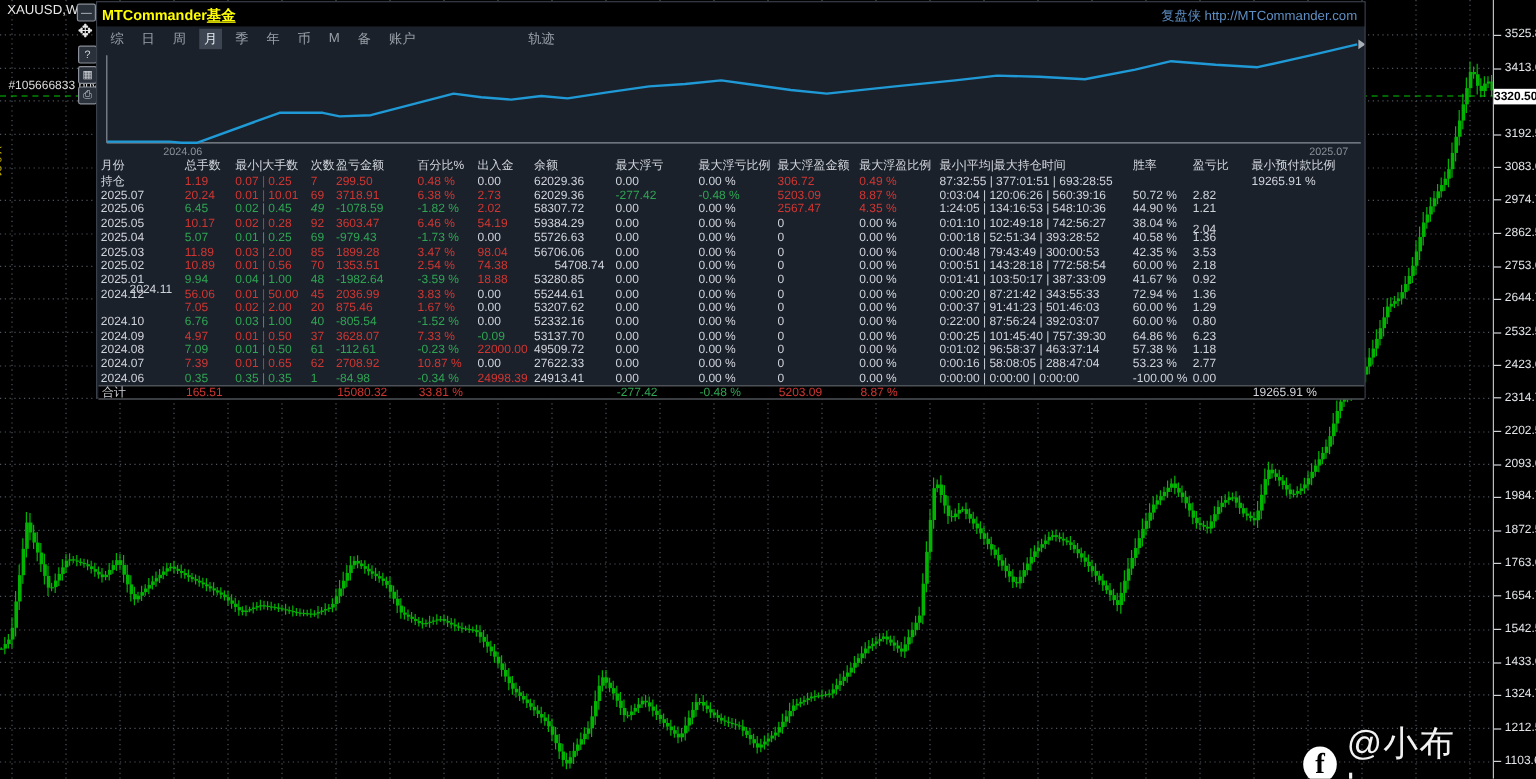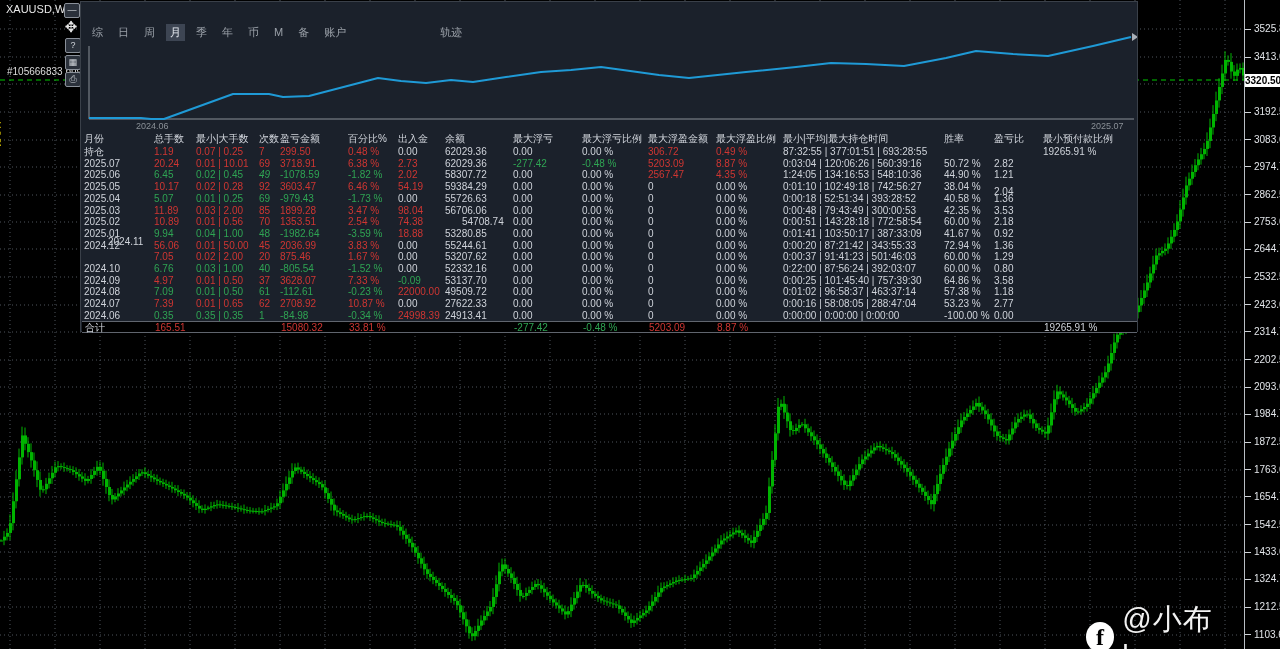--- a/index.html
+++ b/index.html
@@ -935,20 +935,24 @@
 
 <div id="symbol-label" class="abs">XAUUSD,Weekly</div>
 <div id="order-label" class="abs">#105666833 buy</div>
 <div class="abs tool-btn" style="left:64px;top:3px;">—</div>
 <div id="move-icon" class="abs tool-btn">✥</div>
 <div class="abs tool-btn" style="left:65px;top:38px;">?</div>
 <div class="abs tool-btn" style="left:65px;top:55px;">▦</div>
 <div class="abs tool-btn" style="left:65px;top:72px;">⎙</div>
 
 <div id="panel" class="abs">
+  <div id="panel-titlebar" class="abs">
+    <span id="panel-title" class="abs"><span>MTCommander</span><span class="cn">基金</span></span>
+    <span id="panel-title-right" class="abs">复盘侠 http://MTCommander.com</span>
+  </div>
   <div id="panel-menu" class="abs">
       <div class="menu-item">综</div>
       <div class="menu-item">日</div>
       <div class="menu-item">周</div>
       <div class="menu-item sel">月</div>
       <div class="menu-item">季</div>
       <div class="menu-item">年</div>
       <div class="menu-item">币</div>
       <div class="menu-item">M</div>
       <div class="menu-item">备</div>
@@ -1174,21 +1178,21 @@
         <span class="t-cell up" style="left: 199px; top: 272.7px;">3628.07</span>
         <span class="t-cell up" style="left: 267px; top: 272.7px;">7.33 %</span>
         <span class="t-cell dn" style="left: 317px; top: 272.7px;">-0.09</span>
         <span class="t-cell neu" style="left: 364px; top: 272.7px;">53137.70</span>
         <span class="t-cell neu" style="left: 432px; top: 272.7px;">0.00</span>
         <span class="t-cell neu" style="left: 501px; top: 272.7px;">0.00 %</span>
         <span class="t-cell neu" style="left: 567px; top: 272.7px;">0</span>
         <span class="t-cell neu" style="left: 635px; top: 272.7px;">0.00 %</span>
         <span class="t-cell neu" style="left: 702px; top: 272.7px;">0:00:25 | 101:45:40 | 757:39:30</span>
         <span class="t-cell neu" style="left: 863px; top: 272.7px;">64.86 %</span>
-        <span class="t-cell neu" style="left: 913px; top: 272.7px;">3.58</span>
+        <span class="t-cell neu" style="left: 913px; top: 272.7px;">6.23</span>
       </div>
       <div>
         <span class="t-cell neu" style="left: 3px; top: 284.4px;">2024.08</span>
         <span class="t-cell dn" style="left: 73px; top: 284.4px;">7.09</span>
         <span class="t-cell dn" style="left: 115px; top: 284.4px;">0.01 | 0.50</span>
         <span class="t-cell dn" style="left: 178px; top: 284.4px;">61</span>
         <span class="t-cell dn" style="left: 199px; top: 284.4px;">-112.61</span>
         <span class="t-cell dn" style="left: 267px; top: 284.4px;">-0.23 %</span>
         <span class="t-cell up" style="left: 317px; top: 284.4px;">22000.00</span>
         <span class="t-cell neu" style="left: 364px; top: 284.4px;">49509.72</span>

